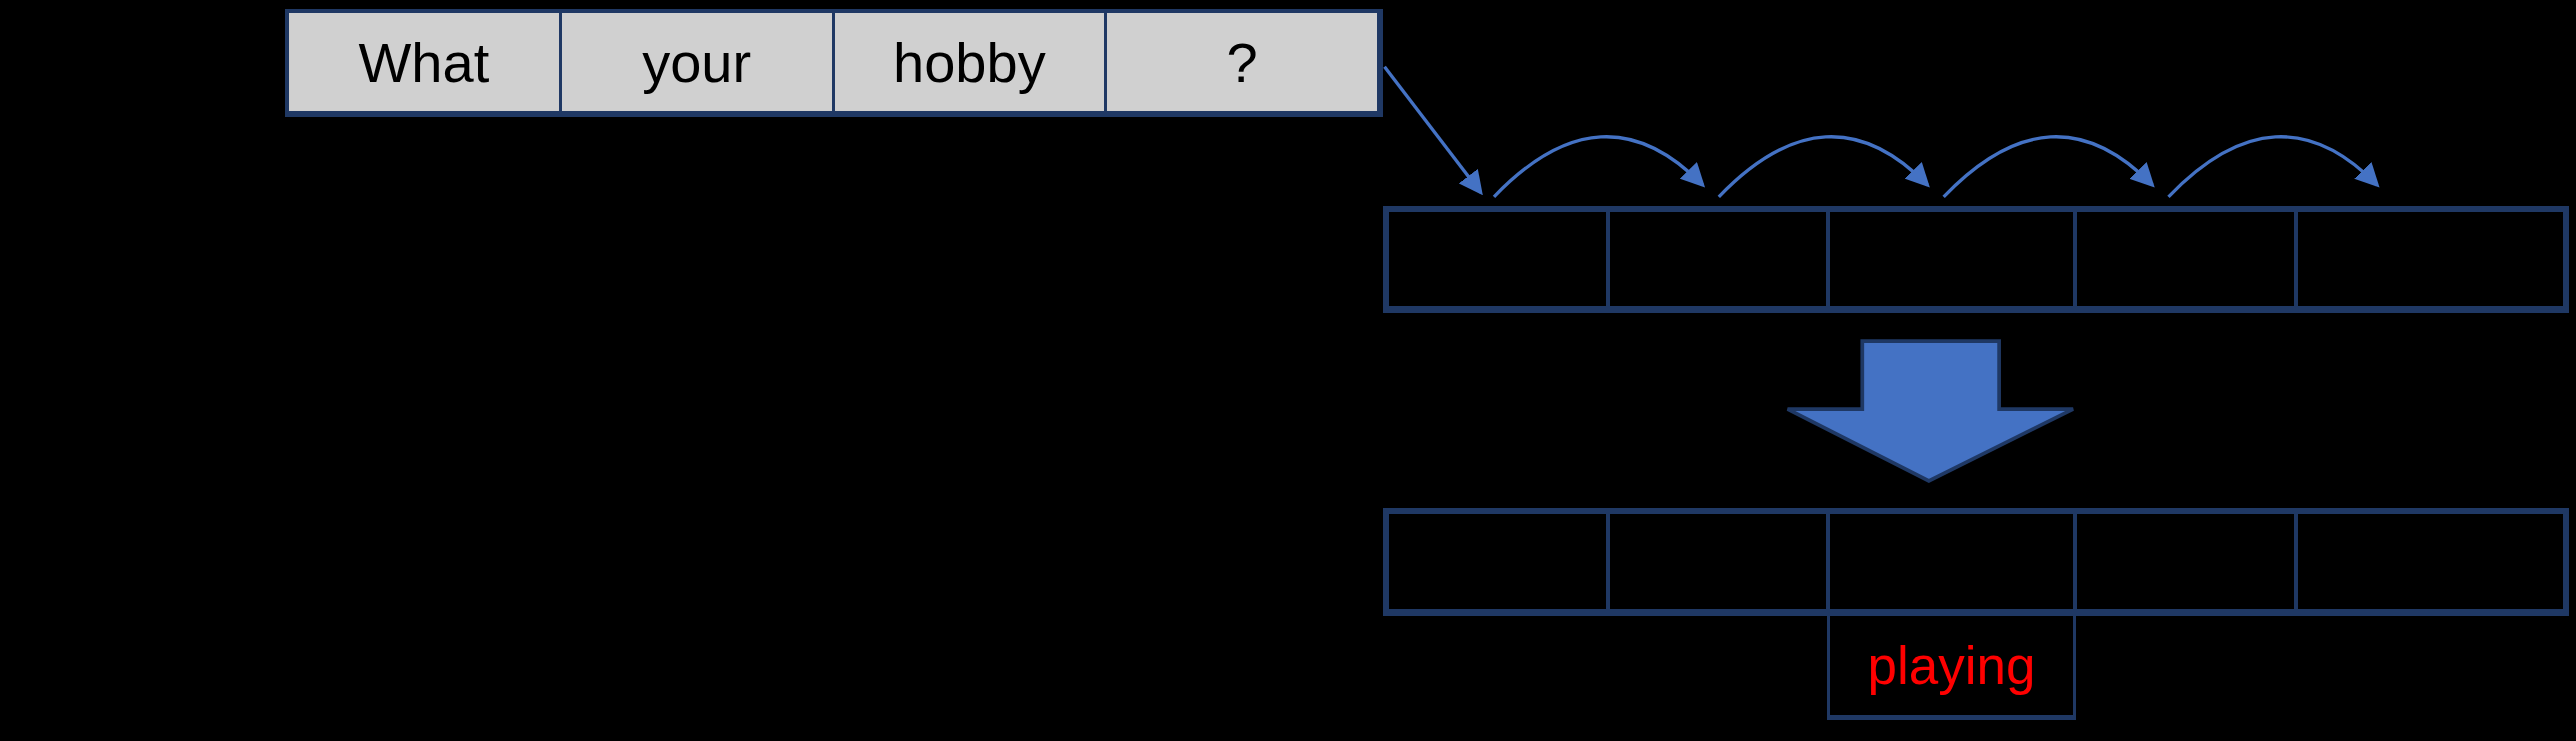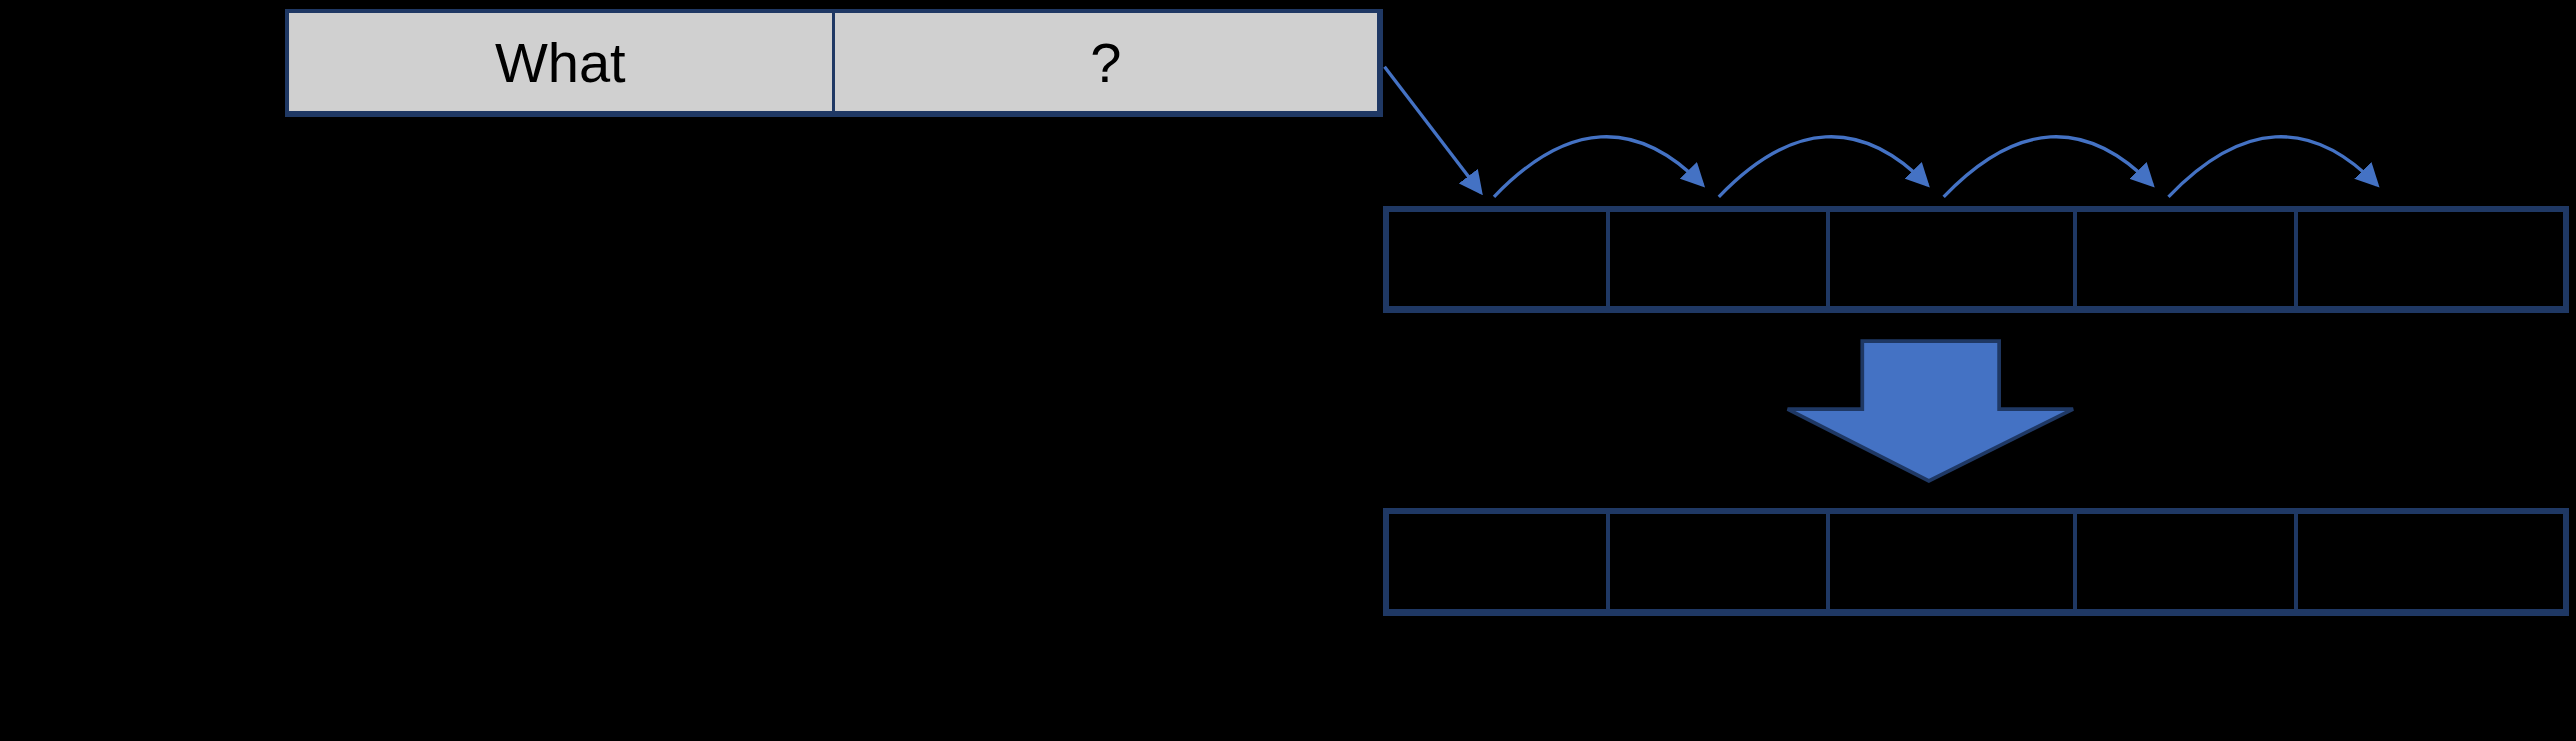--- a/index.html
+++ b/index.html
@@ -109,39 +109,42 @@
     stroke-linejoin: miter;
   }
 </style>
 </head>
 <body>
 
 <div class="canvas">
 
   <div class="word-row sentence-table">
     <div class="cell">What</div>
+    <div class="cell">your</div>
+    <div class="cell">hobby</div>
     <div class="cell">?</div>
   </div>
 
   <div class="word-row token-table grid5">
     <div class="cell"></div>
     <div class="cell"></div>
     <div class="cell"></div>
     <div class="cell"></div>
     <div class="cell"></div>
   </div>
 
   <div class="word-row output-table grid5">
     <div class="cell"></div>
     <div class="cell"></div>
     <div class="cell"></div>
     <div class="cell"></div>
     <div class="cell"></div>
   </div>
 
+  <div class="answer-cell">playing</div>
 
   <svg class="arrows" viewBox="0 0 3483 1003">
     <defs>
       <marker id="ah" viewBox="0 0 10 10" refX="8.5" refY="5" markerWidth="7.2" markerHeight="7.2" orient="auto" markerUnits="strokeWidth">
         <path class="arrowhead-fill" d="M 0 0 L 10 5 L 0 10 z"></path>
       </marker>
     </defs>
 
     <path class="flow-line" d="M 1872 90 L 2002 260" marker-end="url(#ah)"></path>
 

